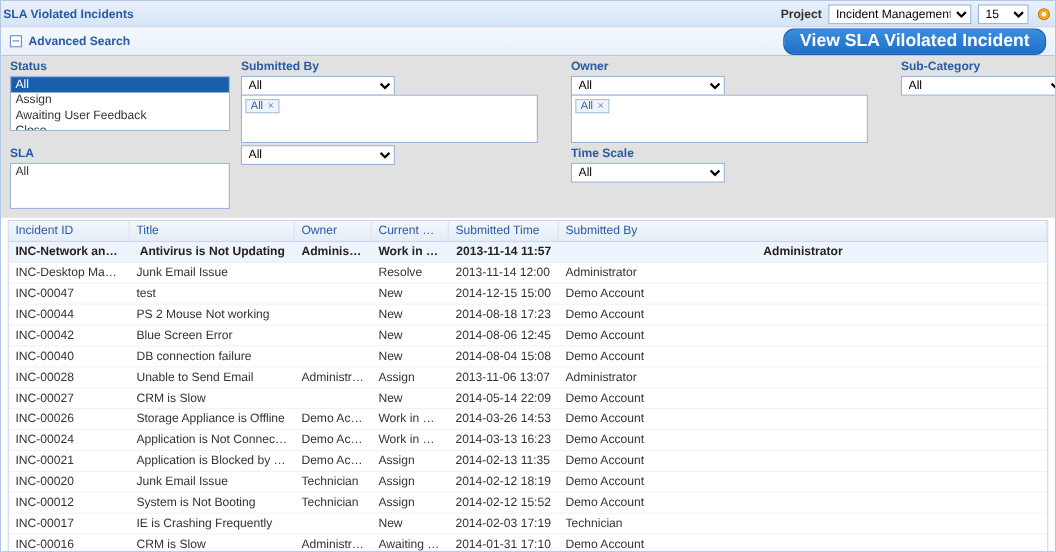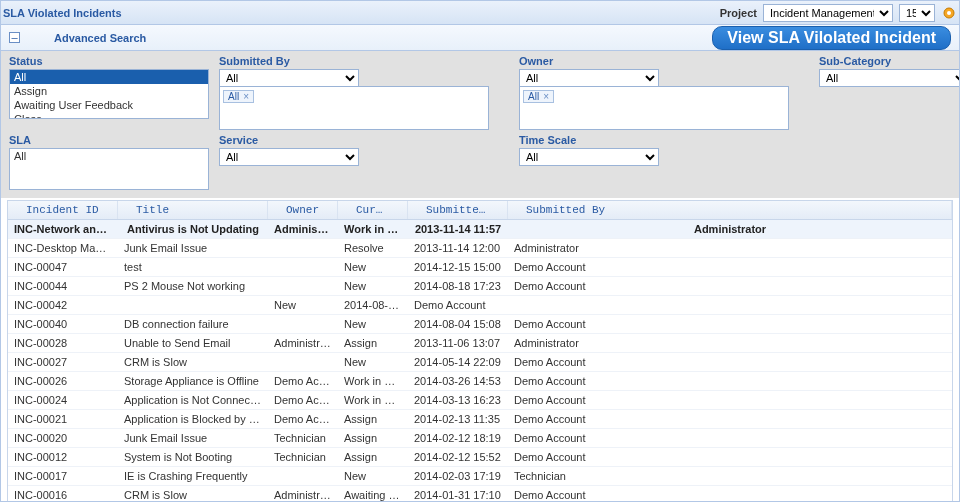--- a/index.html
+++ b/index.html
@@ -40,21 +40,21 @@
     border-bottom: 1px solid #b2c7e6;
     padding: 0 8px;
     gap: 6px;
   }
   .collapse-icon {
     width: 11px; height: 11px; border:1px solid #6a8fc5;
     display:inline-flex; align-items:center; justify-content:center;
     color:#2a5aa3; font-size:11px; line-height:9px; background:#fff;
     user-select:none;
   }
-  .adv-title { color:#2a5aa3; font-weight:bold; flex:1;margin-left:28px; }
+  .adv-title { color:#2a5aa3; font-weight:bold; flex:1; }
   .view-btn {
     background: linear-gradient(#3a8de0,#1f6fc7);
     color:#fff; border:1px solid #1a5fad; border-radius:10px;
     padding: 2px 14px; font-weight:bold; font-size:16px;
     cursor:pointer;
   }
 
   
   .filter-area {
     background: #e1e1e1;
@@ -93,38 +93,38 @@
     border:1px solid #c8d6ea;
   }
   .grid-head, .grid-row {
     display:grid;
     grid-template-columns: 110px 150px 70px 70px 100px 1fr;
   }
   .grid-head {
     background: linear-gradient(#f3f7fc,#e4ecf7);
     border-bottom:1px solid #c8d6ea;
   }
-  .grid-head .cell { padding:3px 18px; color:#2a5aa3; font-weight:normal; border-right:1px solid #d9e3f1; white-space:nowrap; overflow:hidden; text-overflow:ellipsis;font-family:Liberation Mono, monospace; }
+  .grid-head .cell { padding:3px 6px; color:#2a5aa3; font-weight:normal; border-right:1px solid #d9e3f1; white-space:nowrap; overflow:hidden; text-overflow:ellipsis; }
   .grid-body { }
   .grid-row { border-bottom:1px solid #eef2f8; }
   .grid-row .cell { padding:3px 6px; color:#333; white-space:nowrap; overflow:hidden; text-overflow:ellipsis; }
   .grid-row.sel { background:#eef4fc; }
   .grid-row.sel .cell { font-weight:bold; color:#222;text-align:center; }
 </style>
 </head>
 <body>
 
 <div class="topbar">
   <span class="topbar-title">SLA Violated Incidents</span>
   <div class="topbar-right">
     <label>Project</label>
     <select style="width:130px">
       <option>Incident Management</option>
     </select>
-    <select style="width:36px">
+    <select style="width:46px">
       <option>15</option>
     </select>
     <span class="gear-icon">
       <svg width="16" height="16" viewBox="0 0 16 16">
           <circle cx="8" cy="8" r="5" fill="#f5a623" stroke="#c77b00"></circle>
           <circle cx="8" cy="8" r="2" fill="#fff"></circle>
         </svg>
     </span>
   </div>
 </div>
@@ -178,21 +178,20 @@
     <select><option>All</option></select>
   </div>
 
   <div class="filter-col">
     <span class="filter-label">SLA</span>
     <div class="listbox listbox-tall" id="sla-listbox">
         <div class="opt">All</div>
       </div>
   </div>
   <div class="filter-col">
-    <span class="filter-label">Service</span>
     <select style="width:140px"><option>All</option></select>
   </div>
   <div class="filter-col">
     <span class="filter-label">Time Scale</span>
     <select style="width:140px"><option>All</option></select>
   </div>
   <div></div>
 </div>
 
 <div class="grid-wrap">
@@ -232,20 +231,21 @@
       <div class="grid-row">
         <div class="cell">INC-00044</div>
         <div class="cell">PS 2 Mouse Not working</div>
         <div class="cell"></div>
         <div class="cell">New</div>
         <div class="cell">2014-08-18 17:23</div>
         <div class="cell">Demo Account</div>
       </div>
       <div class="grid-row">
         <div class="cell">INC-00042</div>
+        <div class="cell">Blue Screen Error</div>
         <div class="cell"></div>
         <div class="cell">New</div>
         <div class="cell">2014-08-06 12:45</div>
         <div class="cell">Demo Account</div>
       </div>
       <div class="grid-row">
         <div class="cell">INC-00040</div>
         <div class="cell">DB connection failure</div>
         <div class="cell"></div>
         <div class="cell">New</div>

